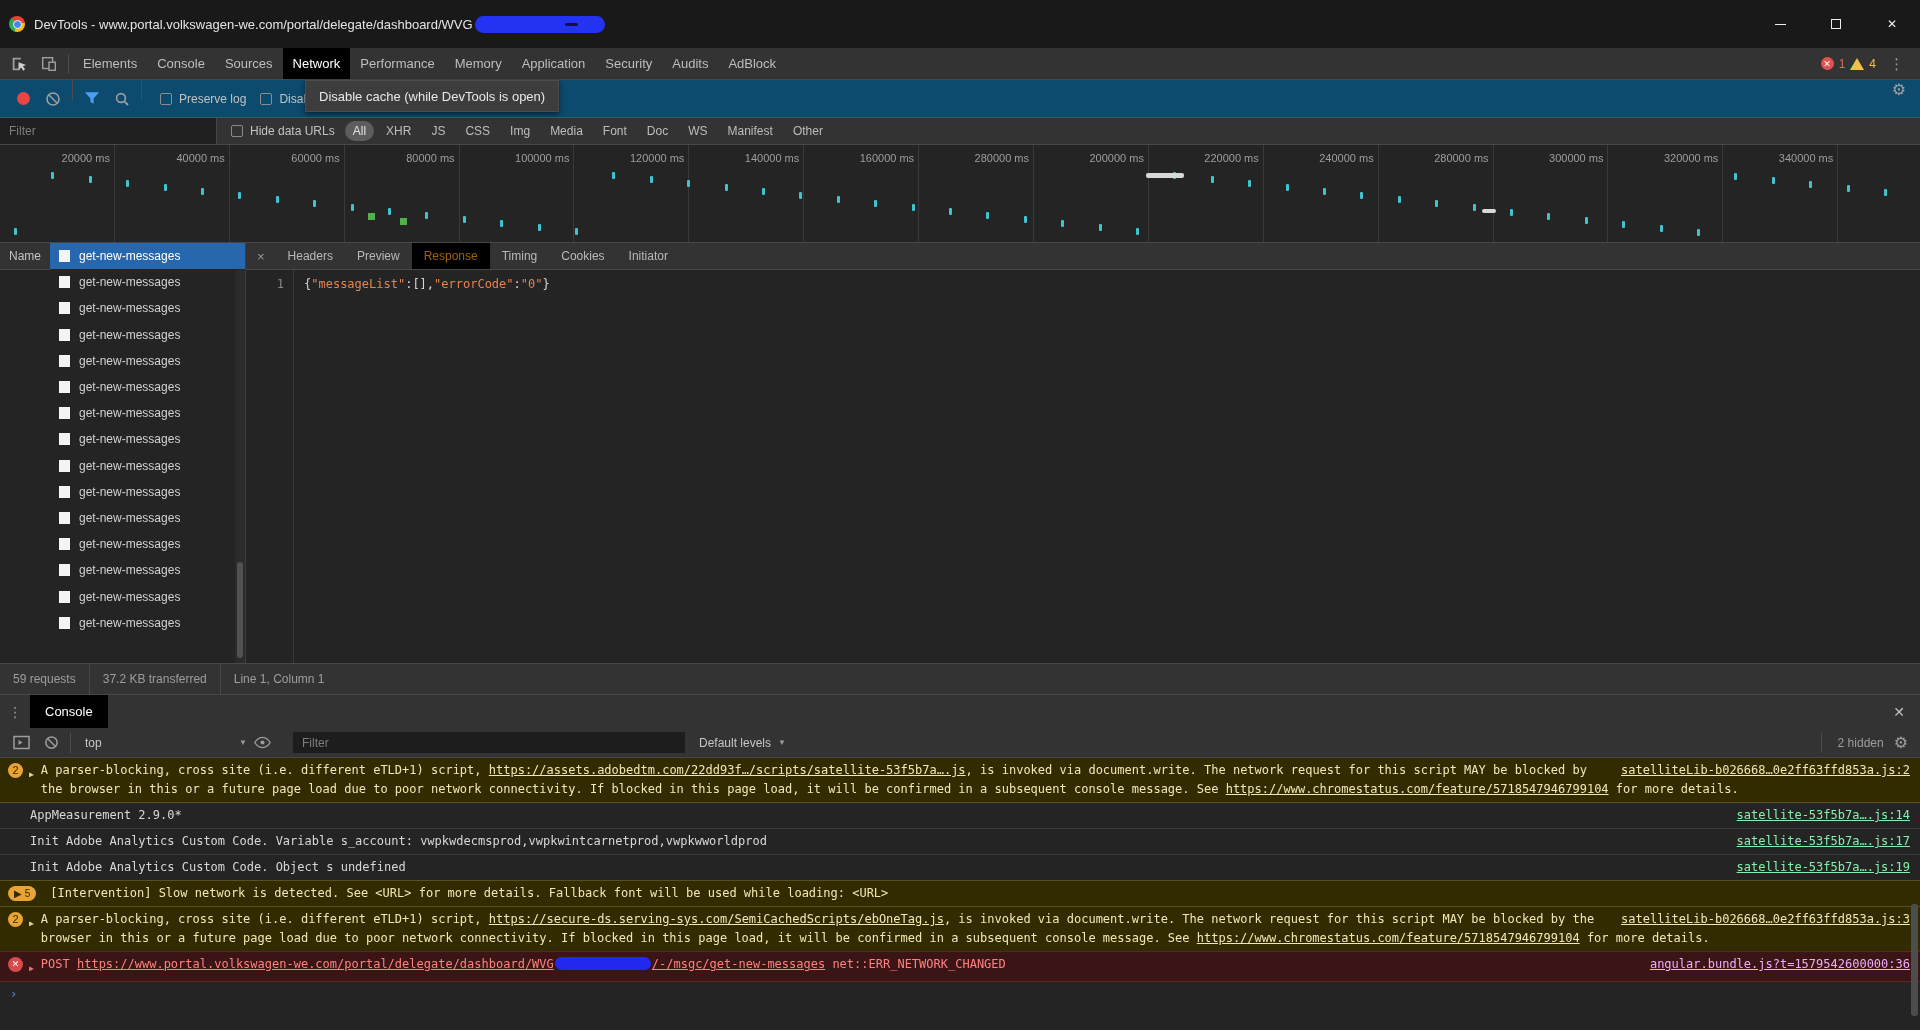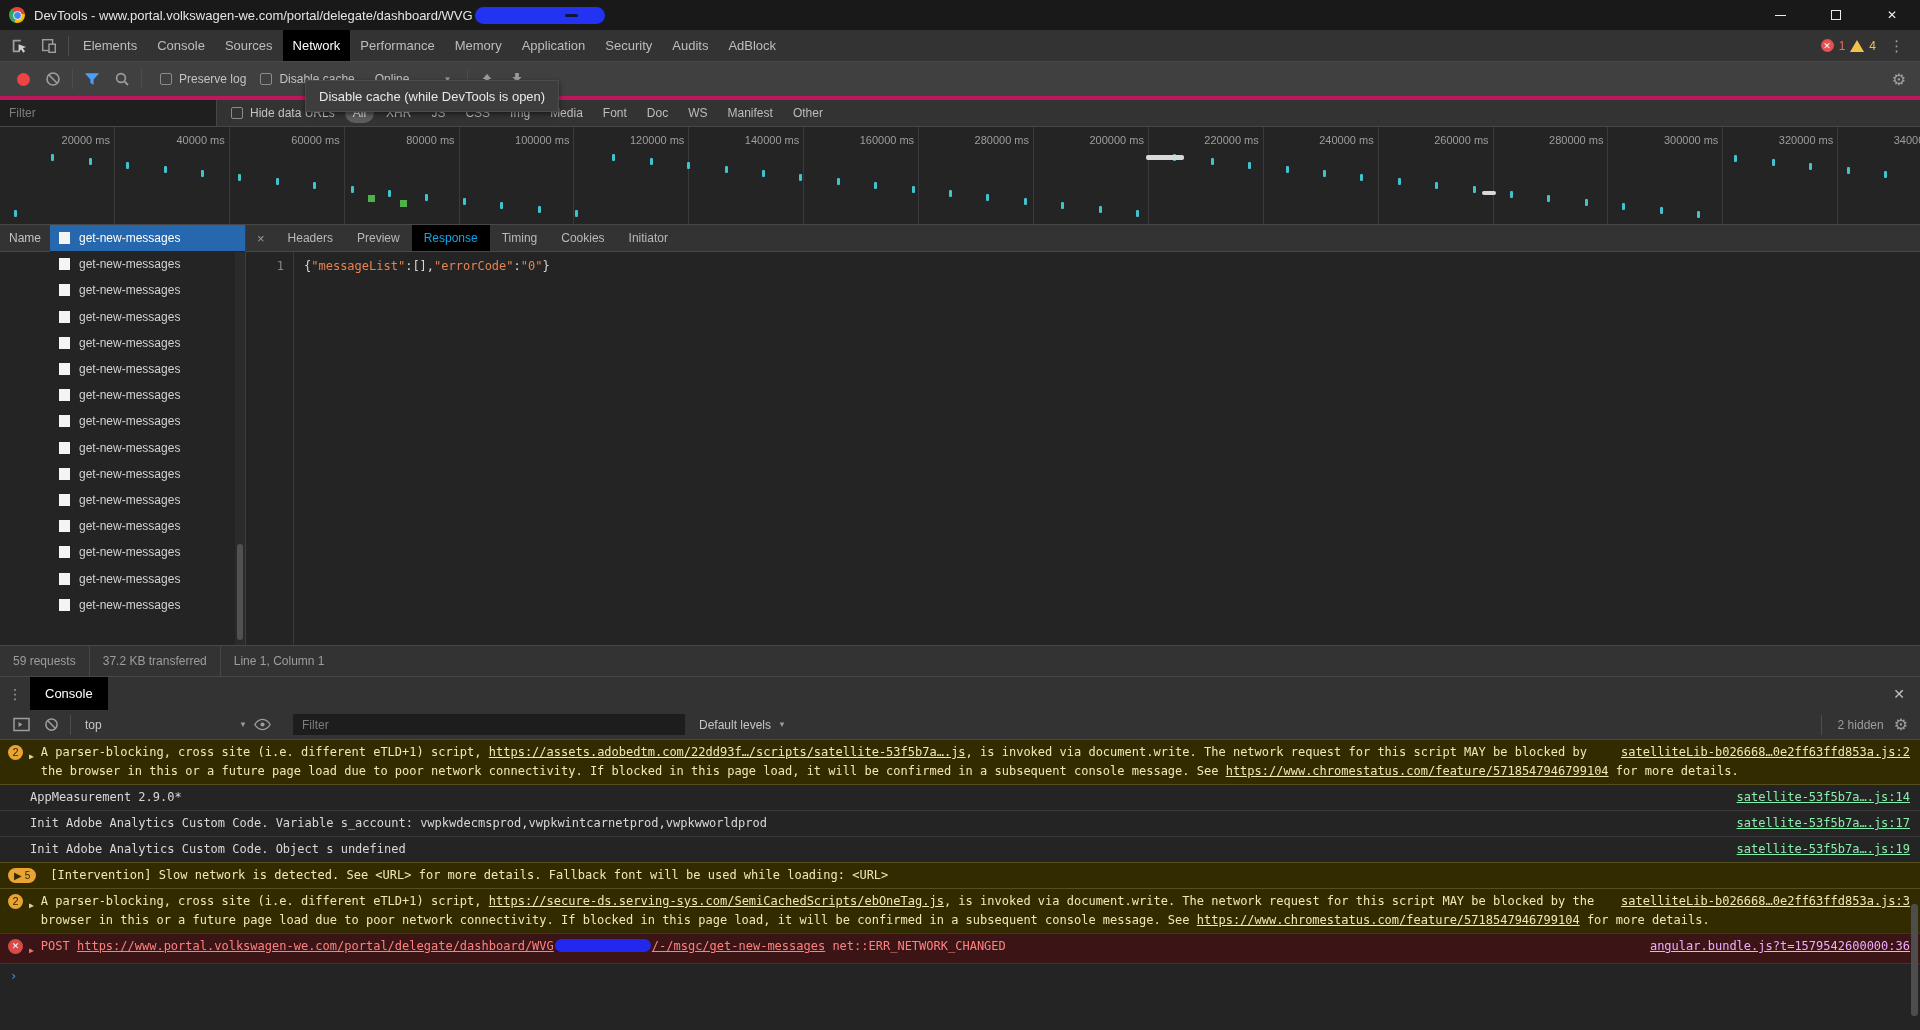--- a/index.html
+++ b/index.html
@@ -1,21 +1,21 @@
 <!DOCTYPE html>
 <html><head>
 <meta charset="utf-8">
 <style>
   *{box-sizing:border-box;margin:0;padding:0}
   body{width:1920px;height:1030px;overflow:hidden;background:#242424;
        font-family:"Liberation Sans",sans-serif;color:#c8c8c8;-webkit-font-smoothing:antialiased}
   .app{position:relative;width:1920px;height:1030px;display:flex;flex-direction:column}
 
   
-  .titlebar{flex:none;height:30px;background:#191919;display:flex;align-items:center;padding-left:9px;gap:9px}
+  .titlebar{flex:none;height:48px;background:#191919;display:flex;align-items:center;padding-left:9px;gap:9px}
   .chrome-icon{width:16px;height:16px;border-radius:50%;flex:none;position:relative;
      background:conic-gradient(from -40deg,#ea4335 0 33%,#fbbc05 0 66%,#34a853 0 100%)}
   .chrome-icon i{position:absolute;inset:3.5px;border-radius:50%;background:#4285f4;border:1.5px solid #f5f5f5}
   .win-title{font-size:13px;color:#e4e4e4;white-space:nowrap;display:flex;align-items:center}
   .redact-title{display:inline-block;width:130px;height:17px;background:#2233f2;border-radius:9px;margin-left:2px;position:relative}
   .redact-title i{position:absolute;left:90px;top:7px;width:13px;height:3px;background:#12123a;border-radius:2px}
   .win-controls{margin-left:auto;display:flex;height:100%}
   .win-btn{width:56px;height:100%;display:flex;align-items:center;justify-content:center;color:#ececec;font-size:12px}
   .glyph-min{width:11px;height:1px;background:#ececec}
   .glyph-max{width:10px;height:10px;border:1px solid #ececec}
@@ -27,21 +27,21 @@
   .tab{height:100%;padding:0 10px;display:flex;align-items:center;font-size:13px;color:#bdbdbd;white-space:nowrap}
   .tab.active{background:#000;color:#fff}
   .tabbar-right{margin-left:auto;display:flex;align-items:center;gap:5px;padding-right:8px}
   .err-dot{width:13px;height:13px;border-radius:50%;background:#e35151;color:#fff;font-size:9px;display:flex;align-items:center;justify-content:center}
   .err-count{color:#e46962;font-size:12px}
   .warn-tri{width:0;height:0;border-left:7px solid transparent;border-right:7px solid transparent;border-bottom:12px solid #f2c14b}
   .warn-count{color:#f2c14b;font-size:12px}
   .kebab{color:#9f9f9f;font-size:15px;letter-spacing:0;padding:0 8px}
 
   
-  .net-toolbar{flex:none;height:38px;background:#404040;border-bottom:4px solid #be185d;display:flex;align-items:center;padding:0 8px}
+  .net-toolbar{flex:none;height:38px;background:#0c4a6e;border-bottom:1px solid #be185d;display:flex;padding:0 8px}
   .record-dot{width:13px;height:13px;border-radius:50%;background:#eb4443}
   .checkbox{width:12px;height:12px;border:1px solid #8b8b8b;border-radius:2px;background:transparent;flex:none}
   .tool-label{font-size:12px;color:#c3c3c3;margin-left:7px;white-space:nowrap}
   .chk-group{display:flex;align-items:center;margin-left:14px}
   .dropdown{display:flex;align-items:center;font-size:12px;color:#c3c3c3;margin-left:20px;gap:34px}
   .caret{font-size:8px;color:#9a9a9a}
   .gear{margin-left:auto;color:#9f9f9f;font-size:16px;padding-right:6px}
 
   
   .filterbar{flex:none;height:27px;background:#333;border-bottom:1px solid #474747;display:flex;align-items:center}
@@ -73,21 +73,21 @@
   .req-row{height:26.2px;display:flex;align-items:center;gap:9px;padding:0 9px;font-size:12px;color:#d2d2d2;white-space:nowrap}
   .req-row.selected{background:#2767ad;color:#fff}
   .req-icon{width:11px;height:12px;background:#f4f4f4;flex:none}
   .list-scrollbar{position:absolute;right:0;top:27px;bottom:0;width:10px;background:#2b2b2b}
   .list-thumb{position:absolute;left:2px;width:6px;height:96px;bottom:5px;background:#515151;border-radius:3px}
 
   .detail{flex:1;display:flex;flex-direction:column;min-width:0}
   .detail-tabs{flex:none;height:27px;background:#333;border-bottom:1px solid #474747;display:flex;align-items:center}
   .close-x{padding:0 11px;color:#9a9a9a;font-size:13px}
   .dtab{height:100%;padding:0 12px;display:flex;align-items:center;font-size:12px;color:#b9b9b9}
-  .dtab.active{background:#000;color:#0ea5e9}
+  .dtab.active{background:#000;color:#a16207}
   .editor{flex:1;display:flex;font-family:"DejaVu Sans Mono",monospace;font-size:12px;line-height:17px}
   .gutter{width:48px;flex:none;text-align:right;color:#878787;padding:6px 9px 0 0;border-right:1px solid #3a3a3a}
   .code{padding:6px 0 0 10px;white-space:pre}
   .tok-s{color:#e8834e}
   .tok-p{color:#d6d6d6}
 
   
   .statusbar{flex:none;height:31px;background:#333;border-top:1px solid #474747;display:flex;align-items:center;font-size:12px;color:#9d9d9d}
   .status-item{padding:0 13px;white-space:nowrap}
   .ssep{width:1px;align-self:stretch;background:#474747}
@@ -269,21 +269,20 @@
         <div class="tick">60000 ms</div>
         <div class="tick">80000 ms</div>
         <div class="tick">100000 ms</div>
         <div class="tick">120000 ms</div>
         <div class="tick">140000 ms</div>
         <div class="tick">160000 ms</div>
         <div class="tick">280000 ms</div>
         <div class="tick">200000 ms</div>
         <div class="tick">220000 ms</div>
         <div class="tick">240000 ms</div>
-        <div class="tick">260000 ms</div>
         <div class="tick">280000 ms</div>
         <div class="tick">300000 ms</div>
         <div class="tick">320000 ms</div>
         <div class="tick">340000 ms</div>
       </div>
     <div>
         <div class="dot" style="left: 14px; top: 83.2143px;"></div>
         <div class="dot" style="left: 51.4px; top: 27.2214px;"></div>
         <div class="dot" style="left: 88.8px; top: 31.2286px;"></div>
         <div class="dot" style="left: 126.2px; top: 35.2357px;"></div>

